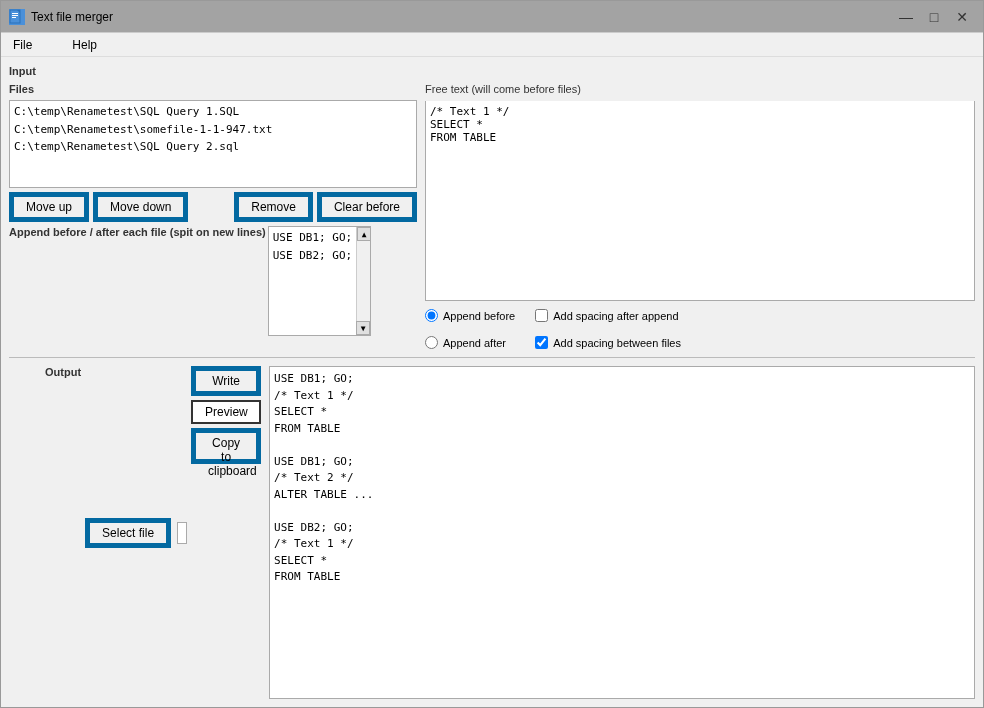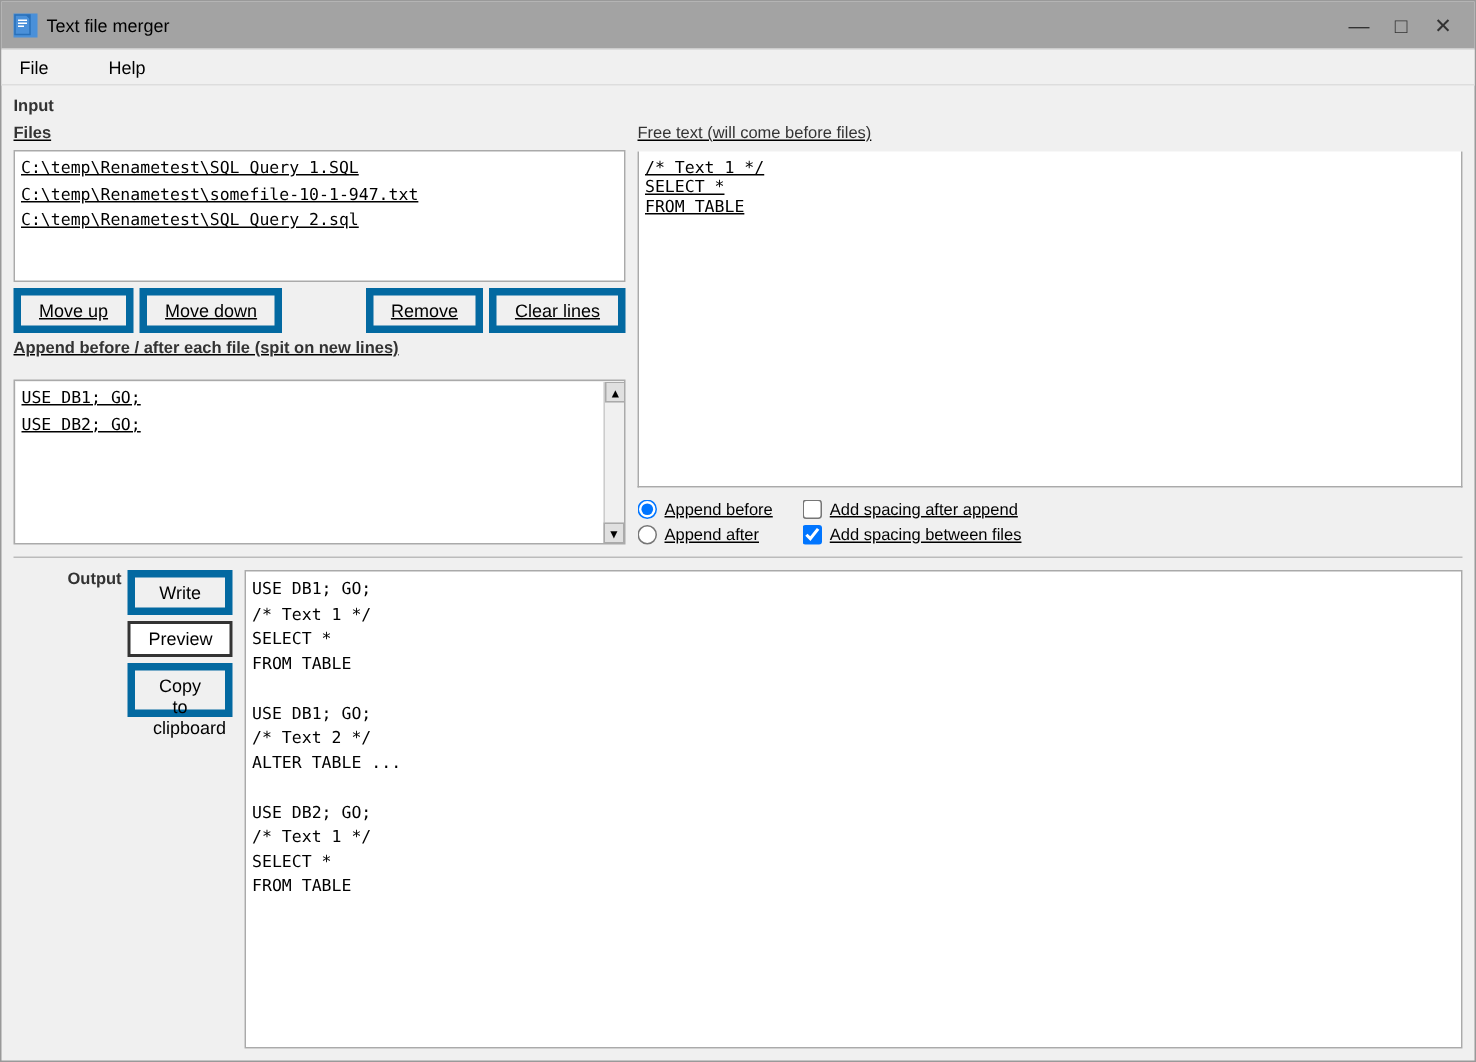--- a/index.html
+++ b/index.html
@@ -86,21 +86,20 @@
     .section-label {
       font-size: 11px;
       font-weight: bold;
       color: #333;
       margin-bottom: 1px;
     }
     .top-section {
       display: flex;
       gap: 8px;
       flex-shrink: 0;
-      text-decoration: underline;
     }
     .left-panel {
       display: flex;
       flex-direction: column;
       gap: 4px;
       width: 408px;
       flex-shrink: 0;
     }
     .right-panel {
       flex: 1;
@@ -131,22 +130,22 @@
       font-size: 12px;
       min-width: 60px;
     }
     .btn-active {
       background: #fff;
       border: 2px solid #333;
     }
     .btn-spacer { flex: 1; }
     .append-section {
       display: flex;
-      flex-direction: column;
-      gap: 14px;
+      flex-direction: row;
+      gap: 2px;
     }
     .append-box {
       border: 1px solid #aaa;
       background: white;
       height: 110px;
       padding: 2px 4px;
       font-family: monospace;
       font-size: 11px;
       overflow-y: auto;
       position: relative;
@@ -198,21 +197,21 @@
     }
     .radio-check-row {
       display: flex;
       gap: 20px;
       align-items: flex-start;
       margin-top: 4px;
     }
     .radio-col {
       display: flex;
       flex-direction: column;
-      gap: 4px;
+      gap: 14px;
     }
     .radio-item, .check-item {
       display: flex;
       align-items: center;
       gap: 5px;
       font-size: 11px;
     }
     input[type="radio"], input[type="checkbox"] {
       margin: 0;
     }
@@ -304,29 +303,29 @@
   <div class="content">
 
     <div class="section-header">Input</div>
 
     <div class="top-section">
 
       <div class="left-panel">
         <div class="section-label">Files</div>
         <div class="files-box">
           <div>C:\temp\Renametest\SQL Query 1.SQL</div>
-          <div>C:\temp\Renametest\somefile-10-1-947.txt</div>
+          <div>C:\temp\Renametest\somefile-1-1-947.txt</div>
           <div>C:\temp\Renametest\SQL Query 2.sql</div>
         </div>
         <div class="btn-row">
           <button class="btn">Move up</button>
           <button class="btn">Move down</button>
           <div class="btn-spacer"></div>
           <button class="btn">Remove</button>
-          <button class="btn">Clear lines</button>
+          <button class="btn">Clear before</button>
         </div>
         <div class="append-section">
           <div class="section-label">Append before / after each file (spit on new lines)</div>
           <div class="append-box">
             <div style="font-family: monospace; font-size: 11px; line-height: 1.6; padding-right: 14px;">
               <div>USE DB1; GO;</div>
               <div>USE DB2; GO;</div>
             </div>
             <div class="scroll-bar-right">
               <div style="width:14px; height:14px; background:#e0e0e0; border:1px solid #aaa; display:flex; align-items:center; justify-content:center; font-size:8px; cursor:pointer;">▲</div>
@@ -366,20 +365,24 @@
             </div>
           </div>
         </div>
       </div>
     </div>
 
     <div class="divider"></div>
 
     <div class="output-section">
       <div class="section-header">Output</div>
+      <div class="select-file-row">
+        <button class="btn">Select file</button>
+        <div class="file-path-box"></div>
+      </div>
       <div class="output-area-wrapper">
         <div class="output-btns">
           <button class="btn">Write</button>
           <button class="btn btn-active">Preview</button>
           <button class="btn" style="white-space:normal; height: 36px;">Copy to clipboard</button>
         </div>
         <div class="output-text-area">
           <div>USE DB1; GO;</div>
           <div>/* Text 1 */</div>
           <div>SELECT *</div>

